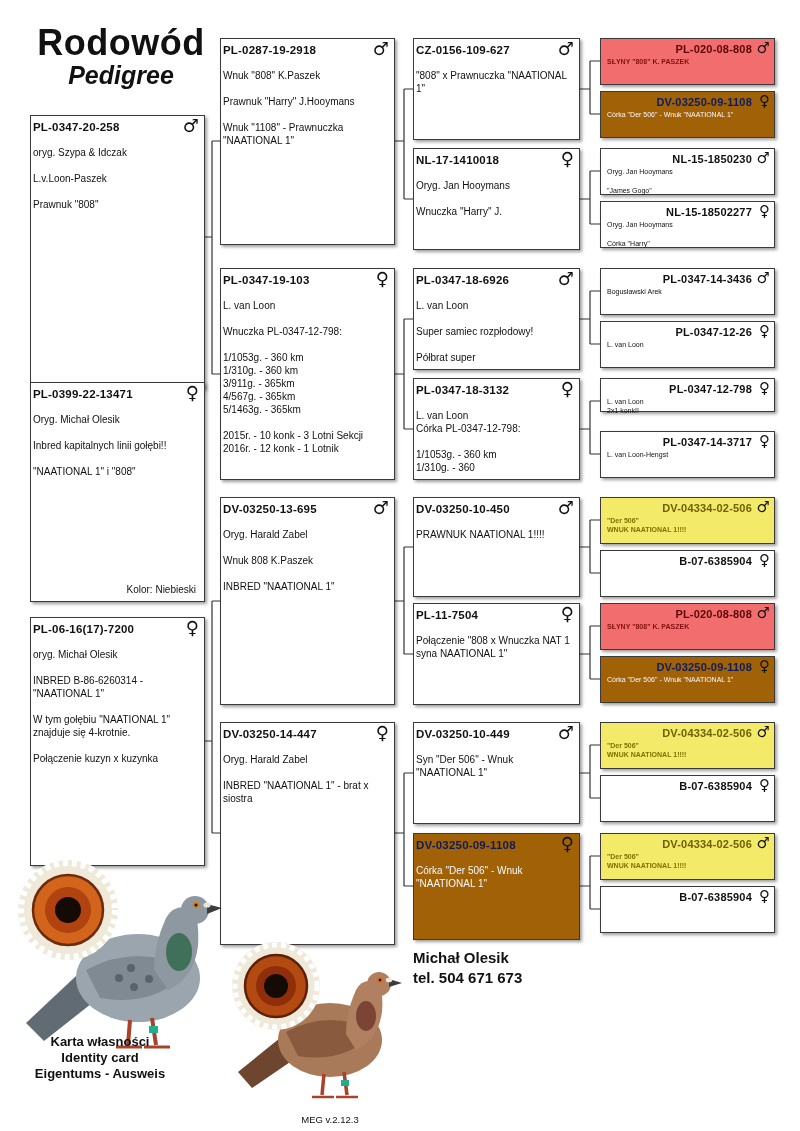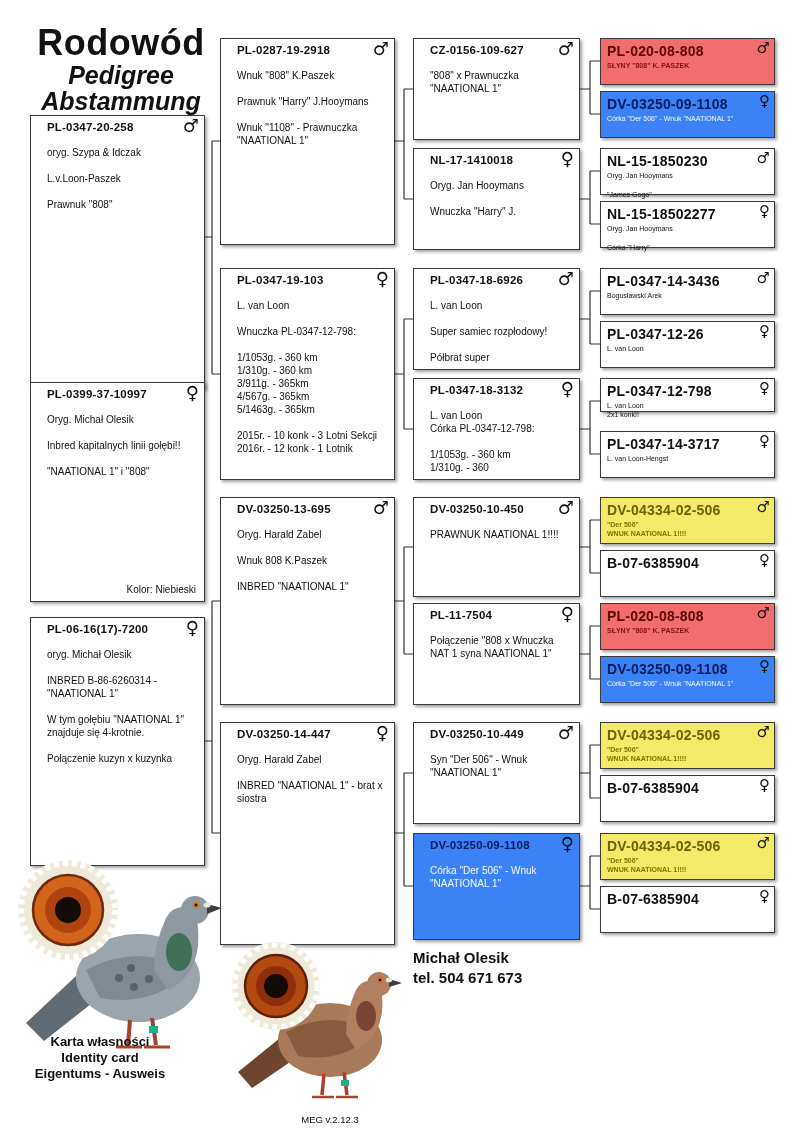--- a/index.html
+++ b/index.html
@@ -5,39 +5,39 @@
   * { margin:0; padding:0; box-sizing:border-box; }
   html,body { background:#ffffff; }
   .page {
     position:relative; width:800px; height:1131px; background:#ffffff;
     font-family:"Liberation Sans", sans-serif; color:#111; overflow:hidden;
   }
   .connectors { position:absolute; left:0; top:0; width:800px; height:1131px; }
 
   .box {
     position:absolute; background:#ffffff; border:1px solid #3a3a3a;
-    box-shadow:2px 2px 3px rgba(0,0,0,0.38); padding:5px 7px 4px 16px;
+    box-shadow:2px 2px 3px rgba(0,0,0,0.38); padding:5px 7px 4px 2px;
   }
   .box .ring { font-weight:bold; font-size:11.5px; letter-spacing:0.2px; padding-right:16px; }
   .box .sex {
     position:absolute; top:1px; right:5px; font-size:18px; line-height:1;
     font-family:"DejaVu Sans", sans-serif; color:#111;
   }
   .box .lines { margin-top:13px; font-size:10px; line-height:1.3; white-space:pre-line; }
   .box .note { position:absolute; right:8px; bottom:6px; font-size:10px; }
 
   .g4 { padding:4px 6px; }
-  .g4 .ring { font-size:14px; }
+  .g4 .ring { font-size:11px;text-align:right; }
   .g4 .lines { margin-top:2px; font-size:7px; line-height:1.35; }
   .g4 .sex { font-size:15px; top:2px; right:4px; }
 
   .red { background:#f26e6e; }
   .red .ring { color:#5c0606; }
   .red .lines { color:#821010; font-weight:bold; }
-  .blue { background:#3b82f6; }
+  .blue { background:#a16207; }
   .blue .ring { color:#0a1c5e; }
   .blue .lines { color:#f5f8ff; }
   .yellow { background:#f2ea68; }
   .yellow .ring { color:#6b6200; }
   .yellow .lines { color:#7d7300; font-weight:bold; }
 
   .title-block { position:absolute; left:26px; top:24px; width:190px; text-align:center; }
   .title-main { font-size:36px; font-weight:bold; letter-spacing:0.5px; line-height:1.05; }
   .title-sub { font-size:25px; font-weight:bold; line-height:1.05;font-style:italic; }
 
@@ -70,34 +70,33 @@
       M580 429 H590 M590 401 V454 M590 401 H600 M590 454 H600
       M580 547 H590 M590 520 V573 M590 520 H600 M590 573 H600
       M580 654 H590 M590 626 V679 M590 626 H600 M590 679 H600
       M580 773 H590 M590 745 V798 M590 745 H600 M590 798 H600
       M580 886 H590 M590 856 V909 M590 856 H600 M590 909 H600"></path>
   </svg>
 
   <div class="title-block">
     <div class="title-main">Rodowód</div>
     <div class="title-sub">Pedigree</div>
-    <div class="title-sub">Abstammung</div>
   </div>
 
   <div class="box" style="left:30px;top:115px;width:175px;height:274px">
     <div class="ring">PL-0347-20-258</div>
     <span class="sex">♂</span>
     <div class="lines">oryg. Szypa &amp; Idczak
 
 L.v.Loon-Paszek
 
 Prawnuk "808"</div>
   </div>
   <div class="box" style="left:30px;top:382px;width:175px;height:220px">
-    <div class="ring">PL-0399-37-10997</div>
+    <div class="ring">PL-0399-22-13471</div>
     <span class="sex">♀</span>
     <div class="lines">Oryg. Michał Olesik
 
 Inbred kapitalnych linii gołębi!!
 
 "NAATIONAL 1" i "808"</div>
     <div class="note">Kolor: Niebieski</div>
   </div>
   <div class="box" style="left:30px;top:617px;width:175px;height:249px">
     <div class="ring">PL-06-16(17)-7200</div>

